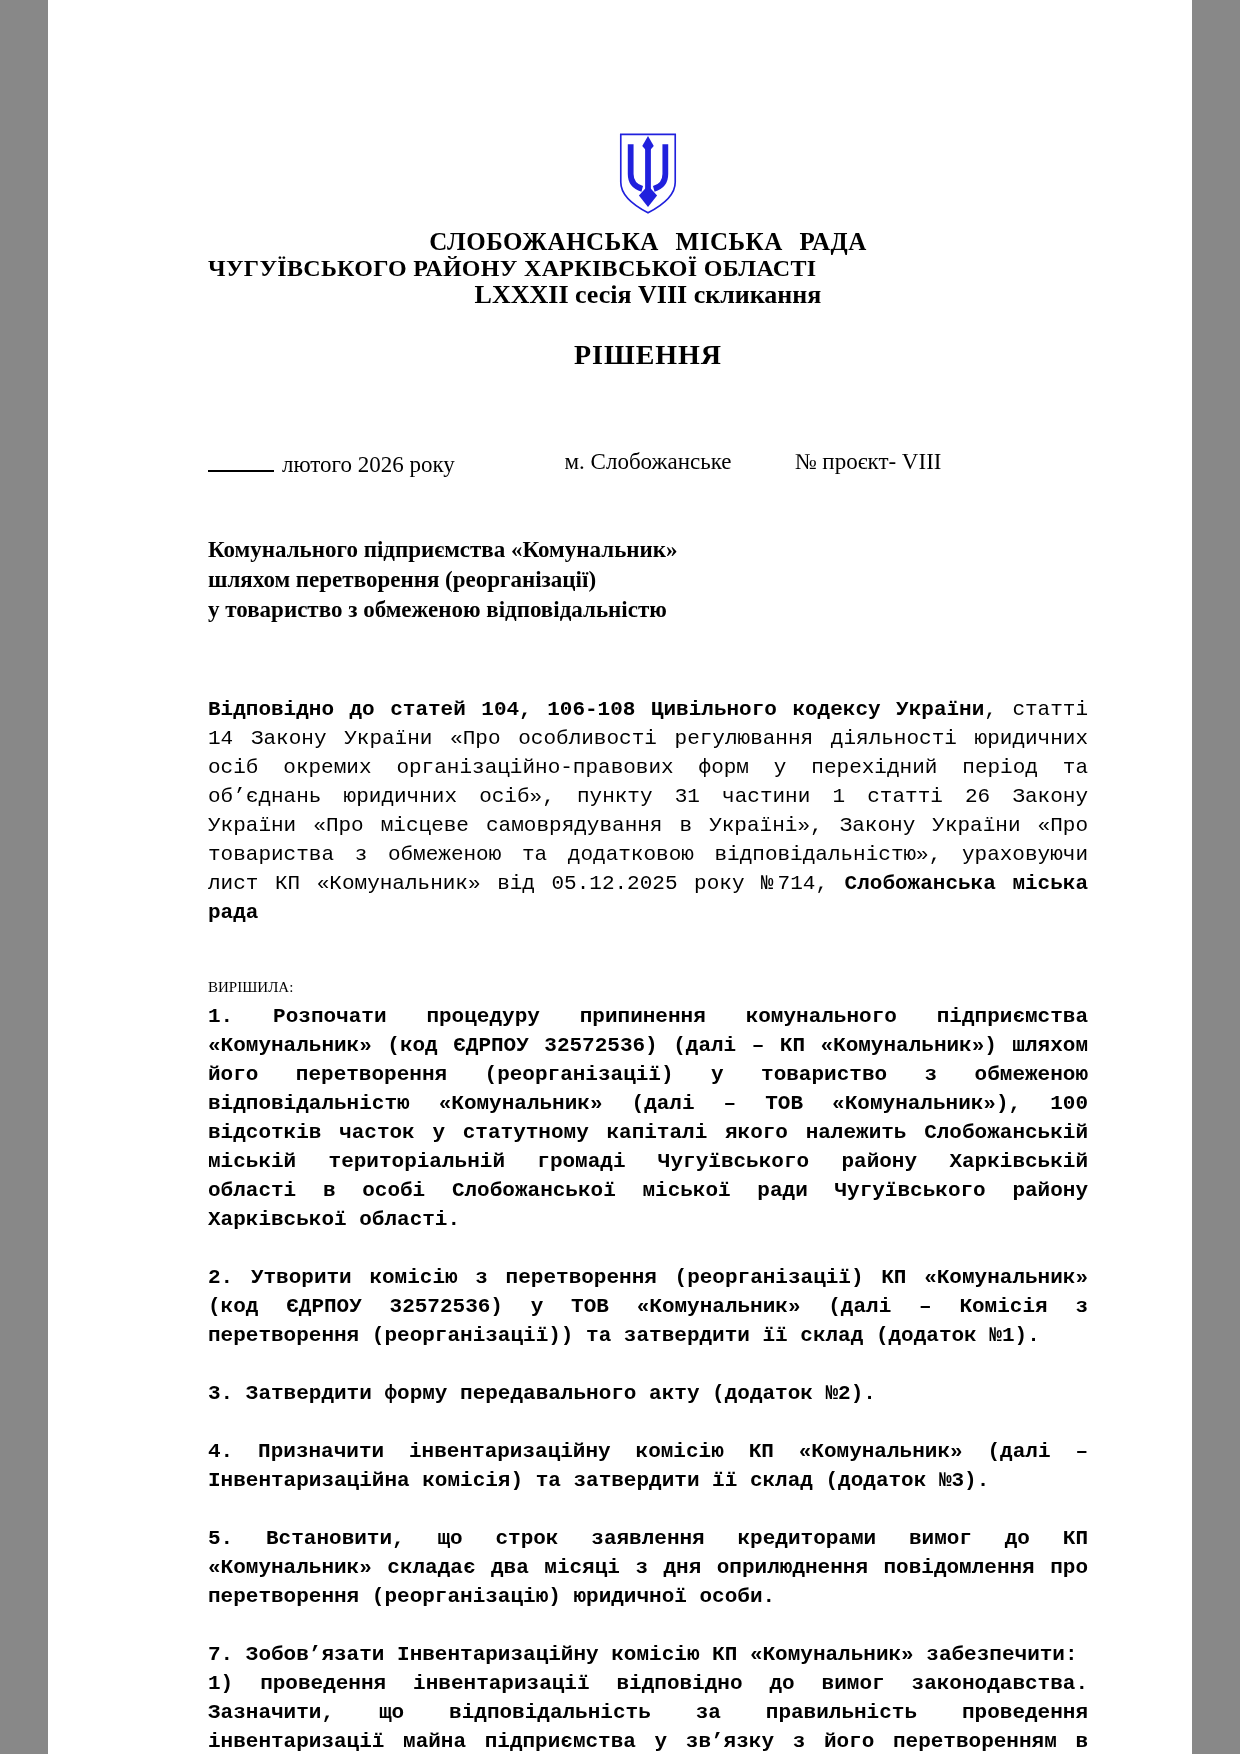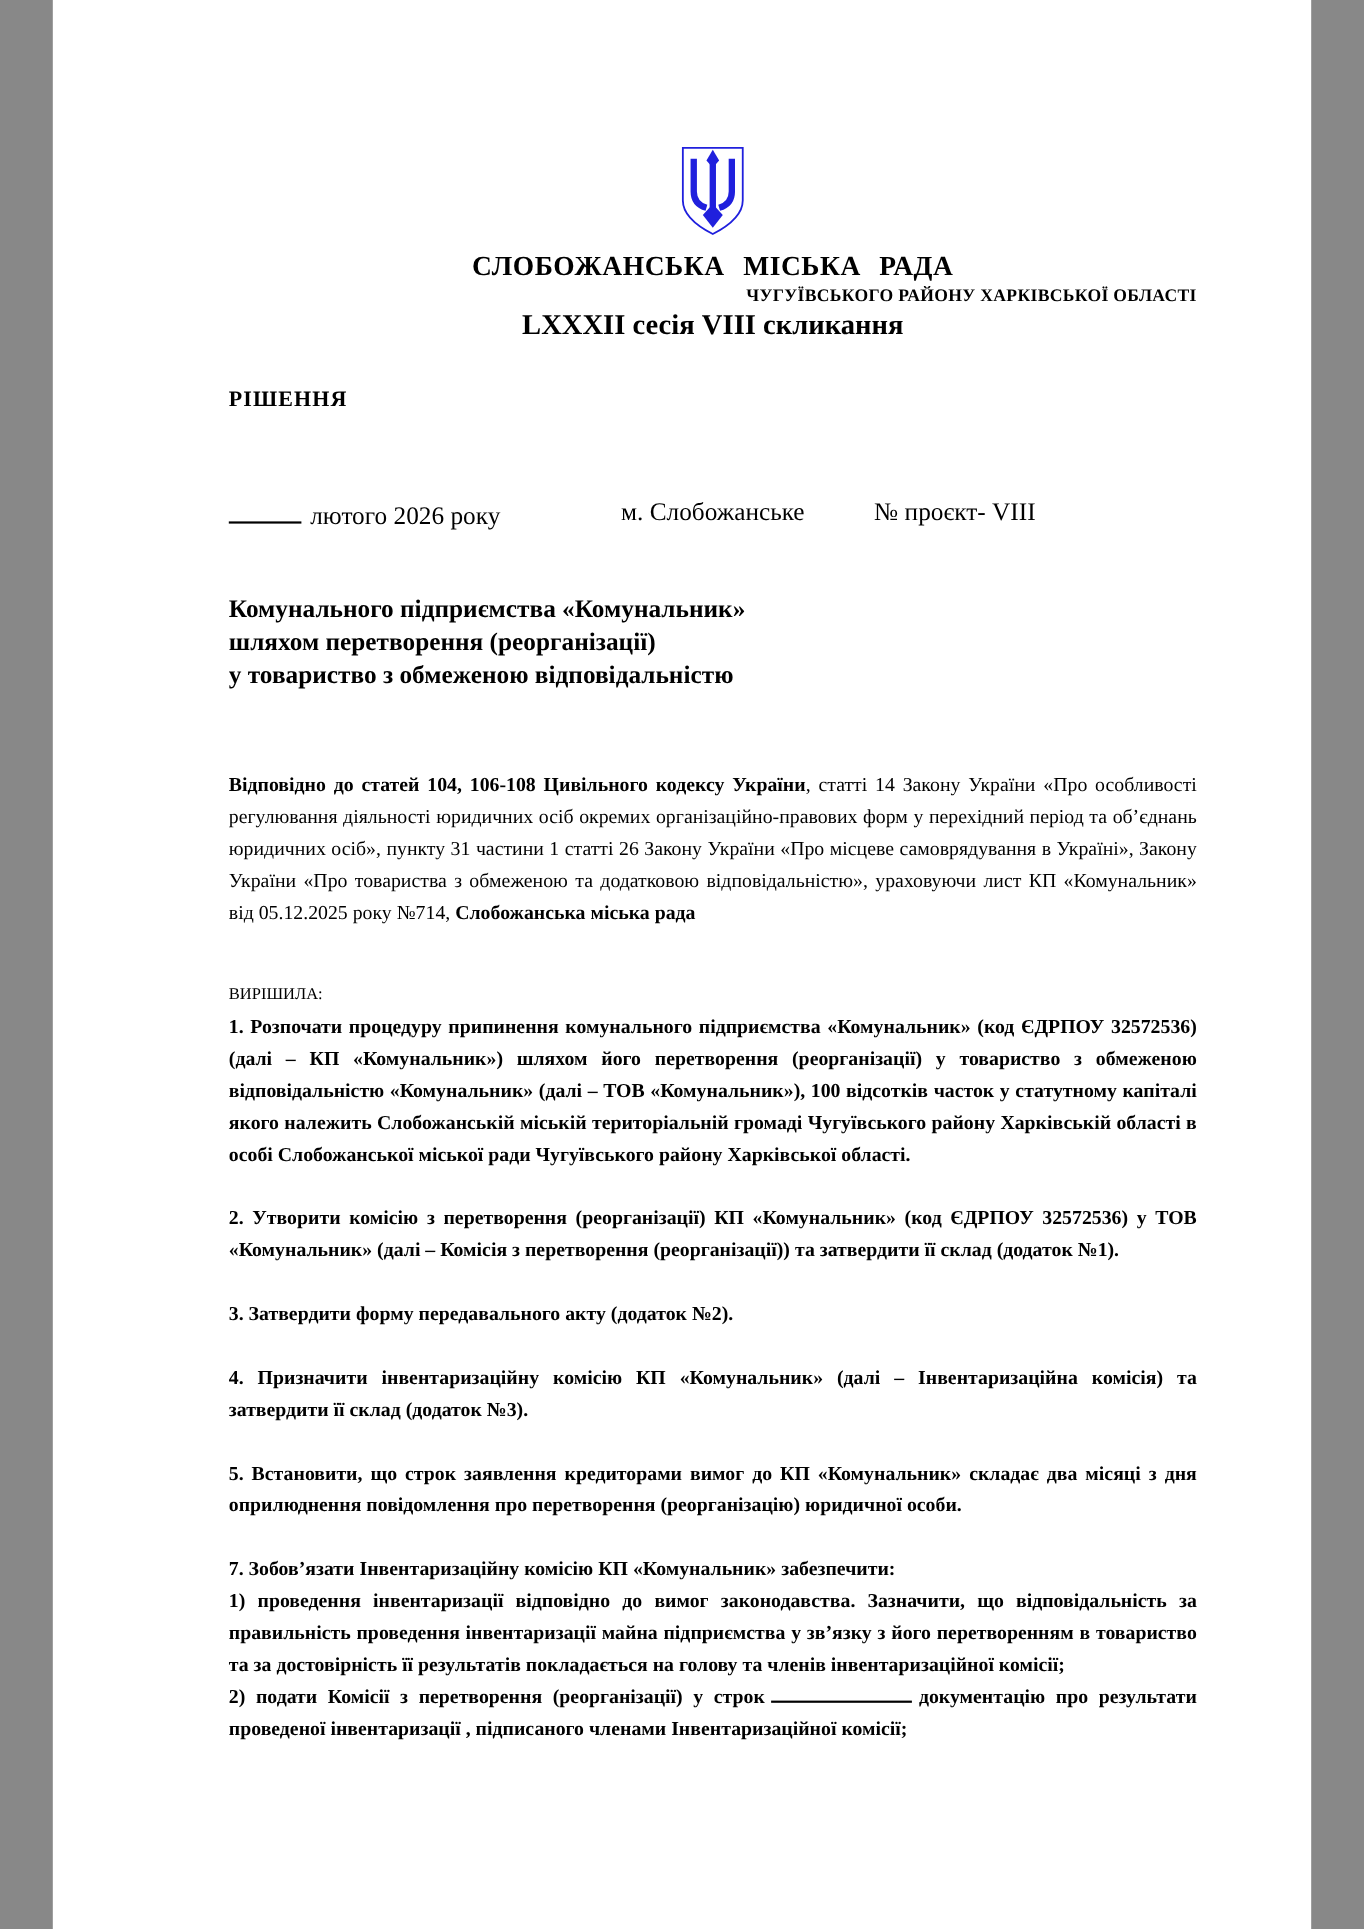--- a/index.html
+++ b/index.html
@@ -15,45 +15,45 @@
   .content {
     position:absolute; left:160px; top:0; width:880px;
   }
   .emblem-wrap { text-align:center; margin-top:128px; }
   .emblem-wrap svg { width:66px; height:92px; display:inline-block; }
   .org-line1 {
     text-align:center; font-weight:700; font-size:25px; line-height:27px;
     word-spacing:10px; margin-top:4px; letter-spacing:0.5px;
   }
   .org-line2 {
-    text-align:right; font-weight:700; font-size:16px; line-height:27px; letter-spacing:0.3px;
+    text-align:left; font-weight:700; font-size:24px; line-height:27px; letter-spacing:0.3px;
   }
   .session-line {
     text-align:center; font-weight:700; font-size:26px; line-height:25px;
   }
   .doc-title {
-    text-align:left; font-weight:700; font-size:20px; letter-spacing:1px;
-    margin-top:44px;
+    text-align:center; font-weight:700; font-size:28px; letter-spacing:1px;
+    margin-top:32px;
   }
   .meta-row {
     display:grid; grid-template-columns:1fr 1fr 1fr;
     margin-top:76px; font-size:23px; line-height:29px;
   }
   .meta-left { text-align:left; white-space:nowrap; }
   .meta-center { text-align:center; }
   .meta-right { text-align:left; padding-right:34px; white-space:nowrap; }
   .blank-line {
     display:inline-block; height:1em; vertical-align:baseline;
     border-bottom:2px solid #000;
   }
   .blank-date { width:66px; margin-right:8px; }
   .blank-term { width:128px; margin:0 6px; }
   .subject { margin-top:56px; font-weight:700; font-size:23px; line-height:30px; }
   .para {
-    font-size:18px; line-height:29px; text-align:justify;
+    font-size:21px; line-height:29px; text-align:justify;font-family:Liberation Mono, monospace;
   }
   .intro { margin-top:70px; }
   .resolved { margin-top:46px; font-size:15px; line-height:29px; }
   .item { font-weight:700; }
   .item + .item { margin-top:29px; }
   .item.first { margin-top:0; }
   .b { font-weight:700; }
   .sub { font-weight:700; }
 </style>
 </head>

